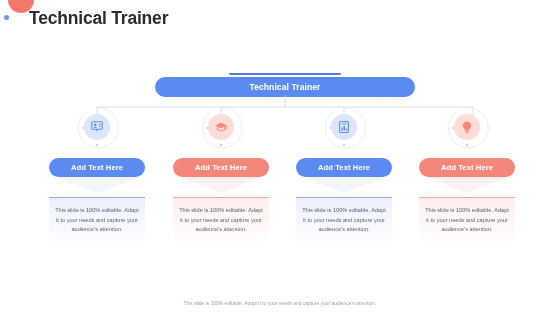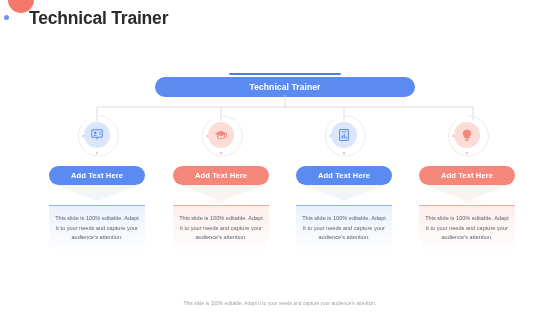--- a/index.html
+++ b/index.html
@@ -78,21 +78,21 @@
   .connectors {
     position: absolute;
     left: 0; top: 95px;
     width: 560px; height: 40px;
     pointer-events: none;
   }
 
   
   .branches {
     position: absolute;
-    left: 0; top: 110px;
+    left: 0; top: 102px;
     width: 560px; height: 170px;
   }
   .branch {
     position: absolute;
     top: 0;
     width: 118px;
   }
   .b0 { left: 38px; }
   .b1 { left: 162px; }
   .b2 { left: 285px; }

